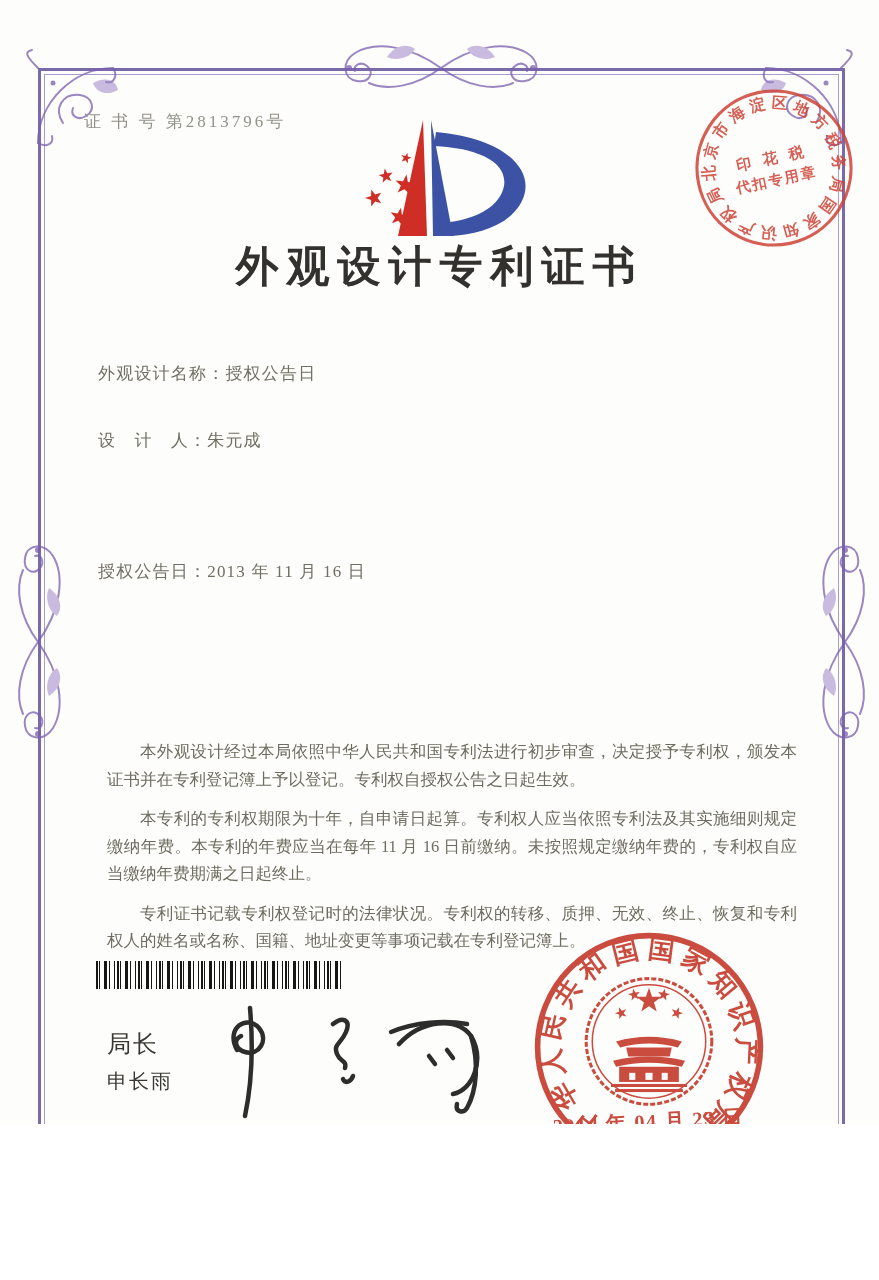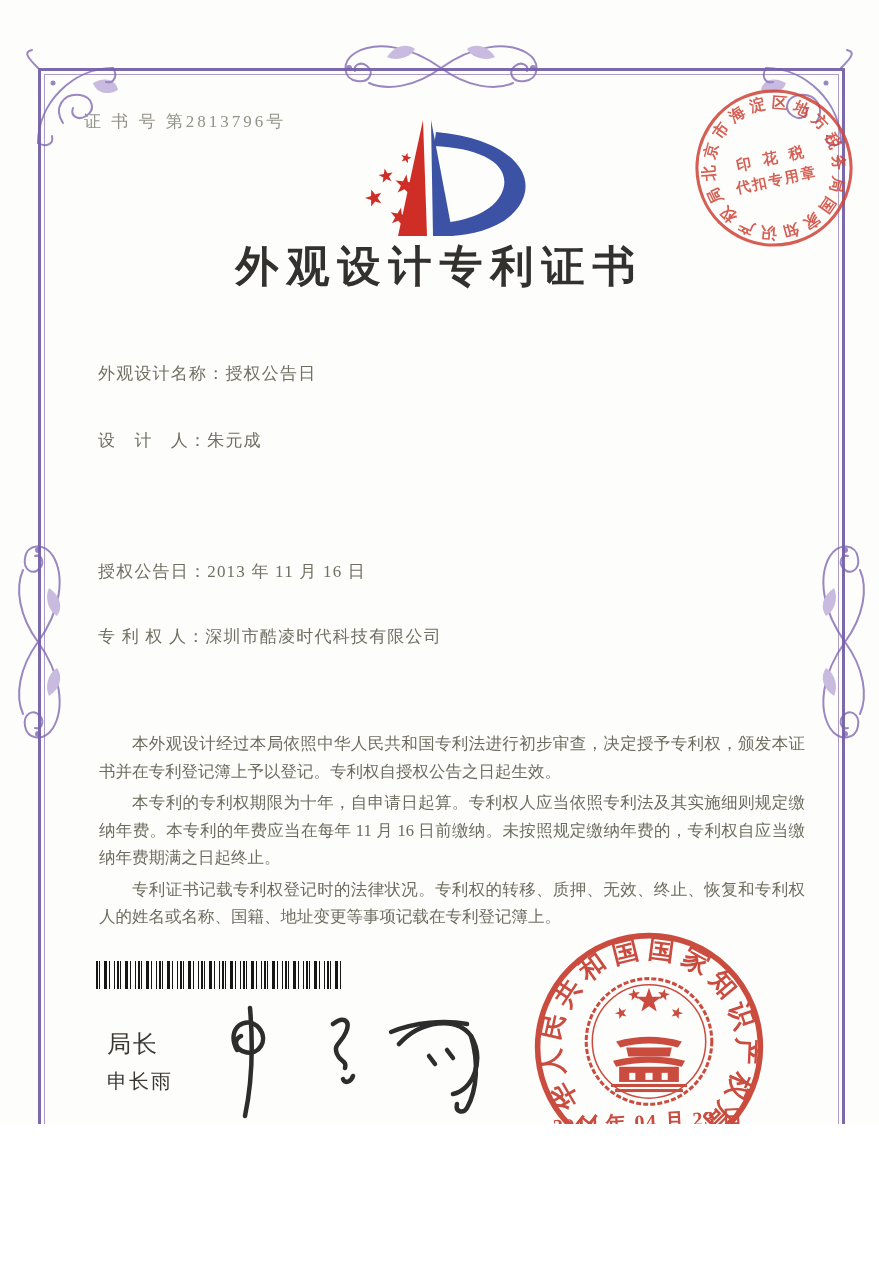--- a/index.html
+++ b/index.html
@@ -10,21 +10,21 @@
          border:3px solid #5f4a99;opacity:.82;}
   .frame-inner{position:absolute;inset:3px;border:1px solid #9b87c0;}
   .ornament{position:absolute;opacity:.75;pointer-events:none;}
   
   .certno{position:absolute;left:84px;top:110px;font-size:17px;letter-spacing:3px;color:#93928a;}
   .title{position:absolute;left:0;top:238px;width:879px;text-align:center;
          font-size:43px;font-weight:700;letter-spacing:8px;color:#33312e;}
   .field{position:absolute;left:98px;font-size:17px;color:#716f63;letter-spacing:1.2px;white-space:nowrap;}
   .paras{position:absolute;left:95px;top:726px;width:714px;font-size:16.5px;line-height:27.5px;
          color:#6e6c60;text-align:justify;}
-  .paras p{margin:4px;text-indent:2em;}
+  .paras p{margin:12px;text-indent:2em;}
   .barcode{position:absolute;left:96px;top:961px;width:246px;height:28px;
     background:repeating-linear-gradient(90deg,
       #161616 0 2px,#fdfdfb 2px 3px,
       #161616 3px 4px,#fdfdfb 4px 8px,
       #161616 8px 11px,#fdfdfb 11px 13px,
       #161616 13px 14px,#fdfdfb 14px 18px,
       #161616 18px 19px,#fdfdfb 19px 21px);}
   .sig-title{position:absolute;left:107px;top:1028px;font-size:24px;color:#3a3833;letter-spacing:2px;}
   .sig-name{position:absolute;left:107px;top:1068px;font-size:20px;color:#3a3833;letter-spacing:2px;text-align:center;}
   .footer{position:absolute;left:0;top:1156px;width:879px;text-align:center;
@@ -122,23 +122,20 @@
 
   <div class="field" style="top:362px">
     <span>外观设计名称：</span><span>授权公告日</span>
   </div>
   <div class="field" style="top:429px">
     <span>设　计　人：</span><span>朱元成</span>
   </div>
   <div class="field" style="top:560px">
     <span>授权公告日：</span><span>2013 年 11 月 16 日</span>
   </div>
-  <div class="field" style="top:625px">
-    <span>专 利 权 人：</span><span>深圳市酷凌时代科技有限公司</span>
-  </div>
 
   <div class="paras">
     <p>本外观设计经过本局依照中华人民共和国专利法进行初步审查，决定授予专利权，颁发本证书并在专利登记簿上予以登记。专利权自授权公告之日起生效。</p>
     <p>本专利的专利权期限为十年，自申请日起算。专利权人应当依照专利法及其实施细则规定缴纳年费。本专利的年费应当在每年 11 月 16 日前缴纳。未按照规定缴纳年费的，专利权自应当缴纳年费期满之日起终止。</p>
     <p>专利证书记载专利权登记时的法律状况。专利权的转移、质押、无效、终止、恢复和专利权人的姓名或名称、国籍、地址变更等事项记载在专利登记簿上。</p>
   </div>
 
   <div class="barcode"></div>
 
   <div class="sig-title">局长</div>

